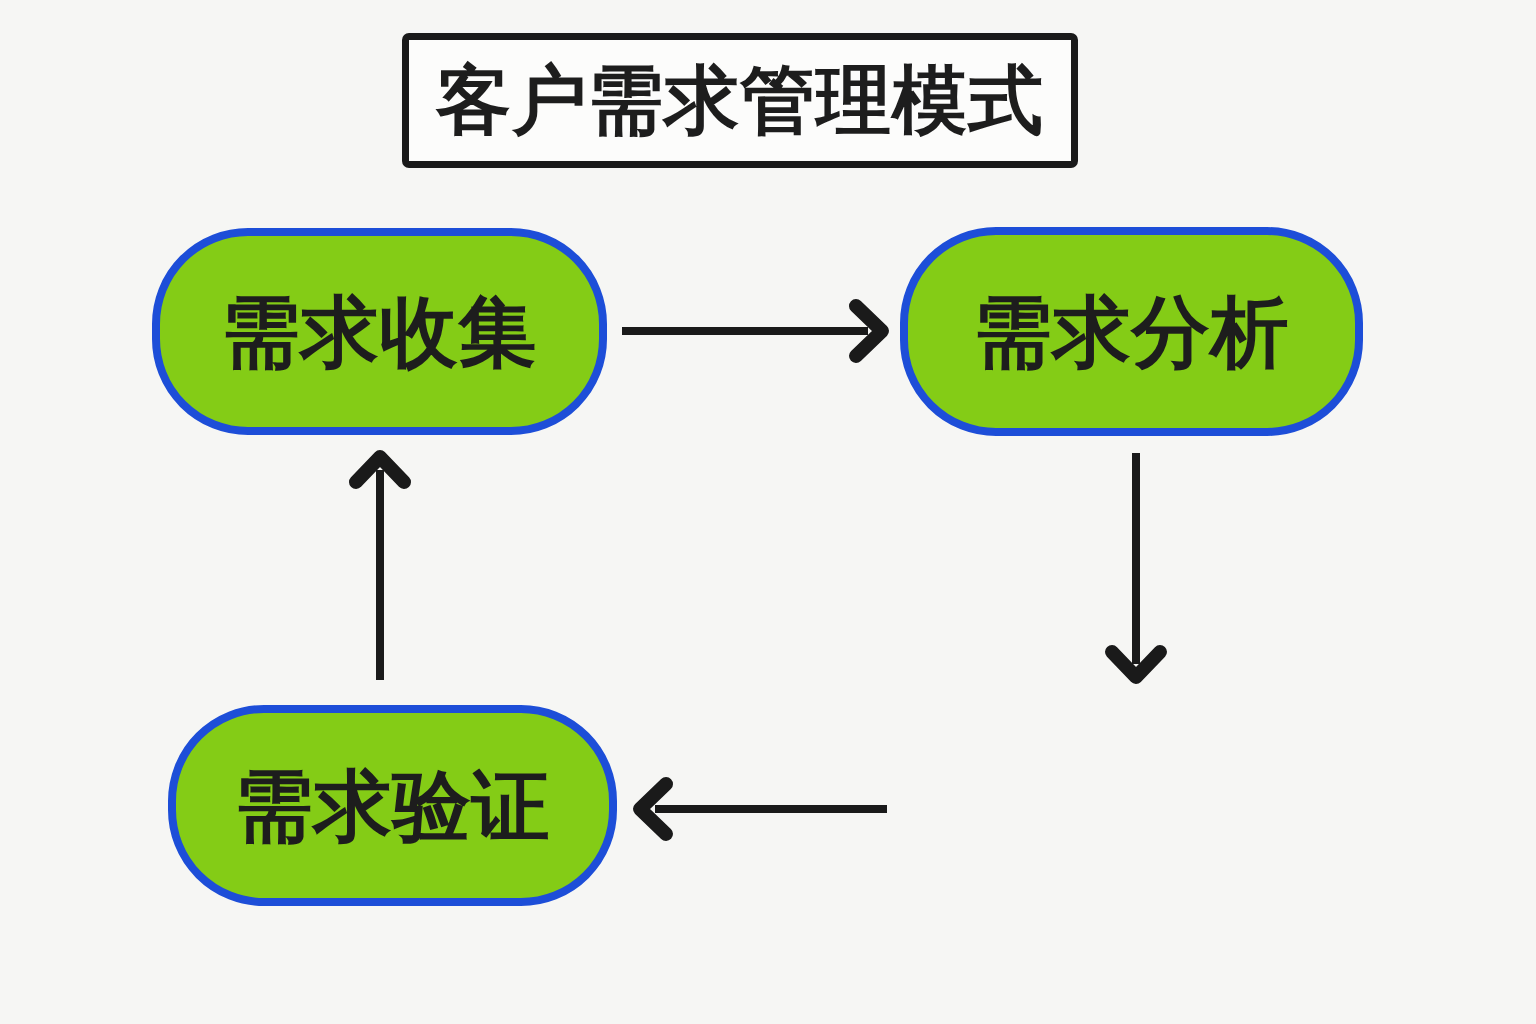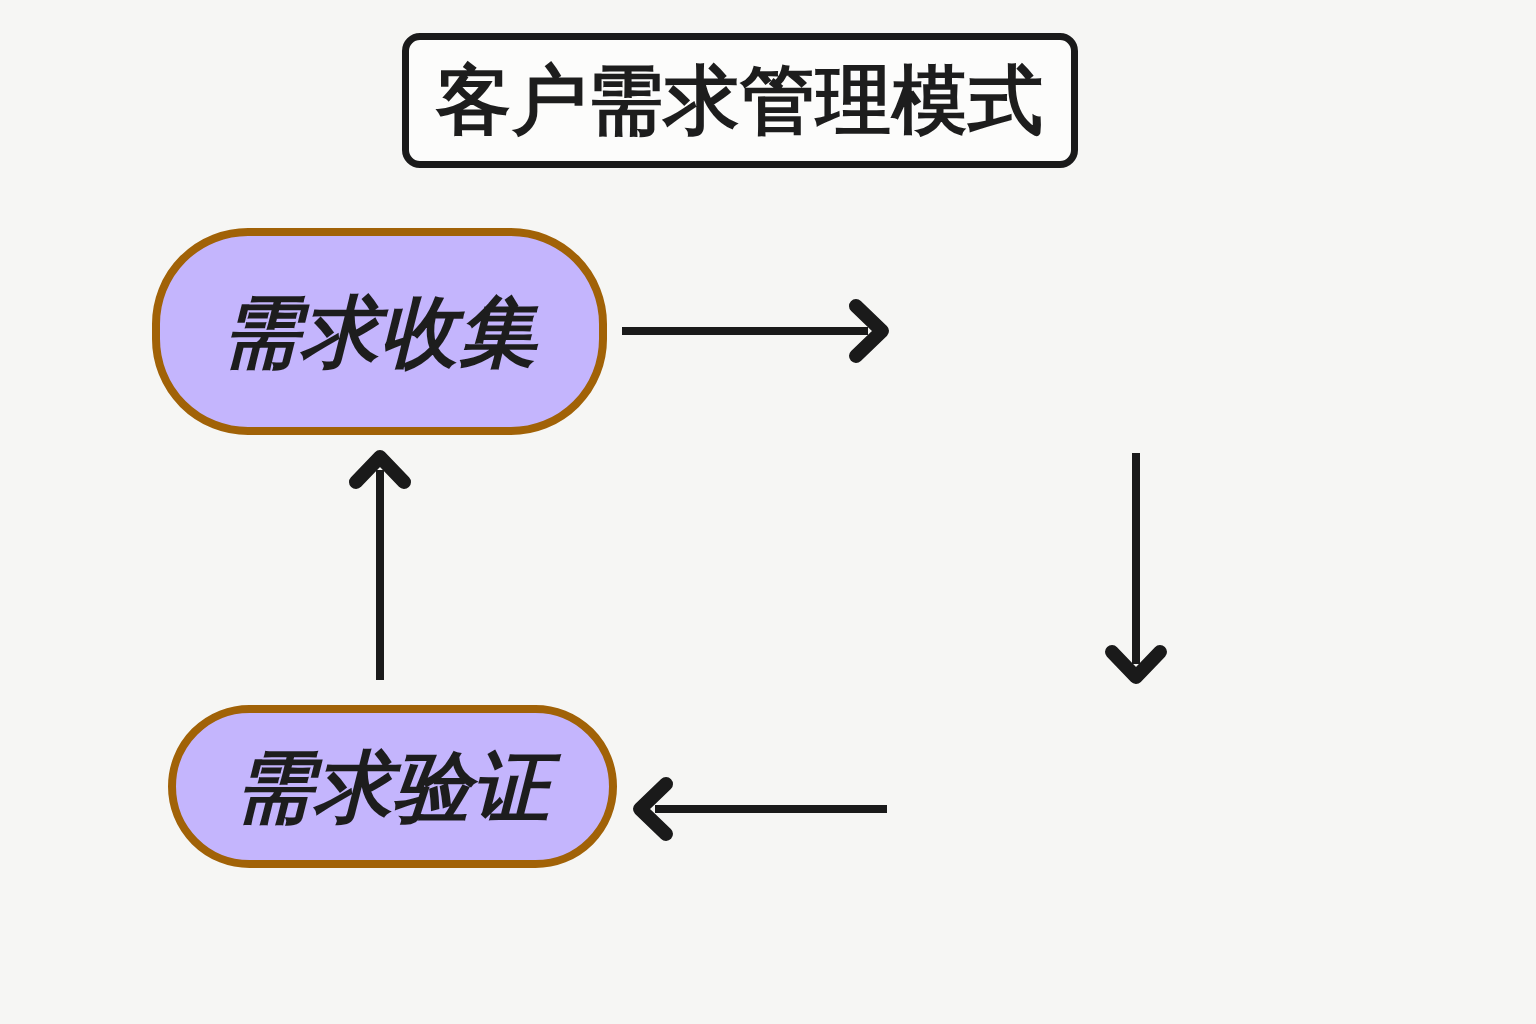--- a/index.html
+++ b/index.html
@@ -19,57 +19,56 @@
     background: #f6f6f4;
   }
   .title-box {
     position: absolute;
     left: 402px;
     top: 33px;
     width: 676px;
     height: 135px;
     background: #fcfcfb;
     border: 7px solid #1a1a1a;
-    border-radius: 18px;
+    border-radius: 7px;
     box-sizing: border-box;
     display: flex;
     align-items: center;
     justify-content: center;
   }
   .title-text {
     font-size: 75px;
     font-weight: 900;
     color: #1d1d1d;
     letter-spacing: 1px;
     white-space: nowrap;
     line-height: 1;
   }
   .node {
     position: absolute;
-    background: #c4b5fd;
-    border: 8px solid #a16207;
+    background: #84cc16;
+    border: 8px solid #1d4ed8;
     border-radius: 96px;
     box-sizing: border-box;
     display: flex;
     align-items: center;
     justify-content: center;
-    font-style: italic;
   }
   .node-label {
     font-size: 78px;
     font-weight: 900;
     color: #1d1d1d;
     letter-spacing: 1px;
     white-space: nowrap;
     line-height: 1;
   }
   .node-collect   { left: 152px; top: 228px; width: 455px; height: 207px; }
   .node-analyze   { left: 900px; top: 227px; width: 463px; height: 209px; }
   .node-implement { left: 905px; top: 707px; width: 458px; height: 203px; }
-  .node-verify    { left: 168px; top: 705px; width: 449px; height: 163px; justify-content: center; }
+  .node-verify    { left: 168px; top: 705px; width: 449px; height: 201px; justify-content: center; }
   .arrow-layer {
     position: absolute;
     left: 0;
     top: 0;
     width: 1536px;
     height: 1024px;
     pointer-events: none;
   }
   .arrow-shaft {
     stroke: #1a1a1a;
@@ -91,20 +90,23 @@
 <div class="canvas">
 
   <div class="title-box">
     <span class="title-text">客户需求管理模式</span>
   </div>
 
   <div class="node node-collect">
     <span class="node-label">需求收集</span>
   </div>
 
+  <div class="node node-analyze">
+    <span class="node-label">需求分析</span>
+  </div>
 
 
   <div class="node node-verify">
     <span class="node-label">需求验证</span>
   </div>
 
   <svg class="arrow-layer" viewBox="0 0 1536 1024" xmlns="http://www.w3.org/2000/svg">
 
     <g>
       <line class="arrow-shaft" x1="622" y1="331" x2="868" y2="331"></line>

